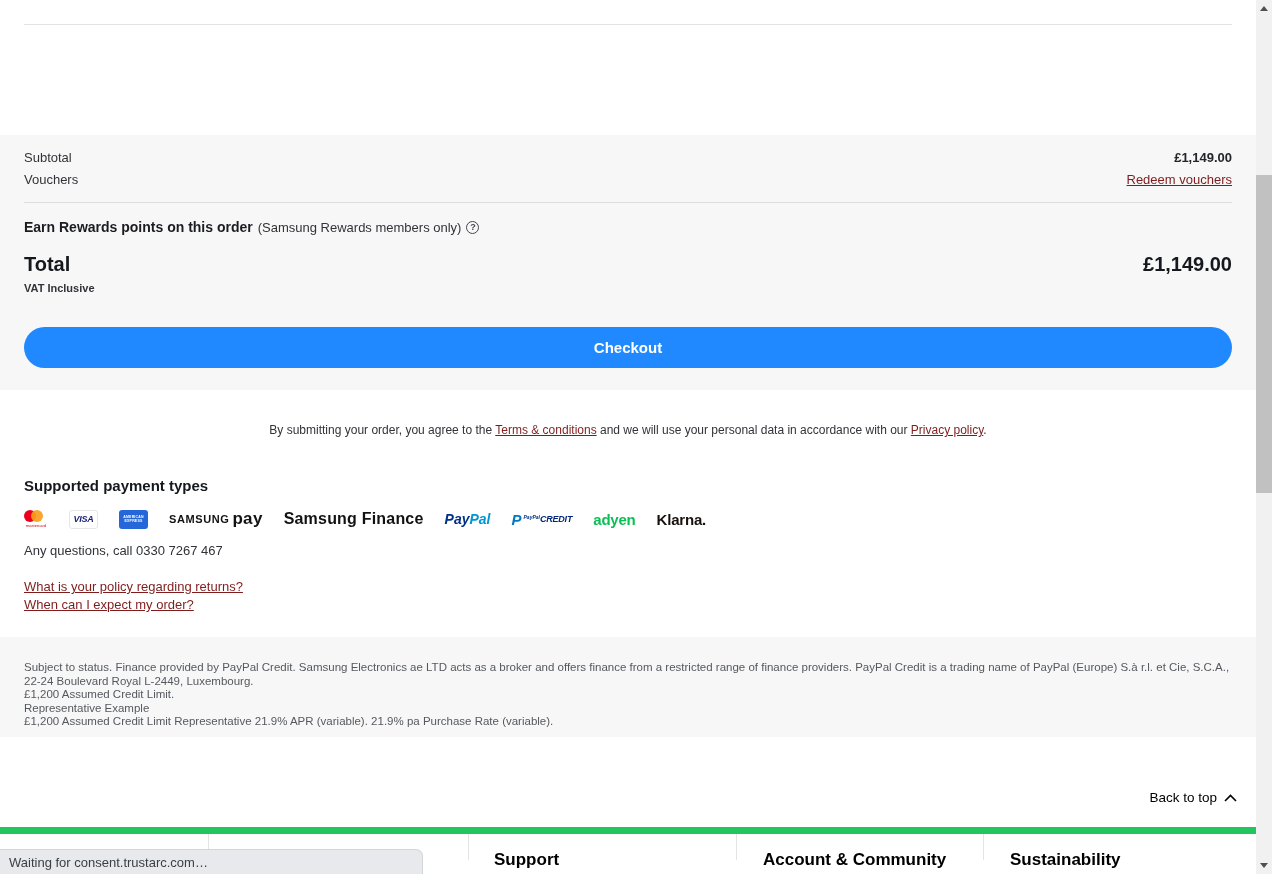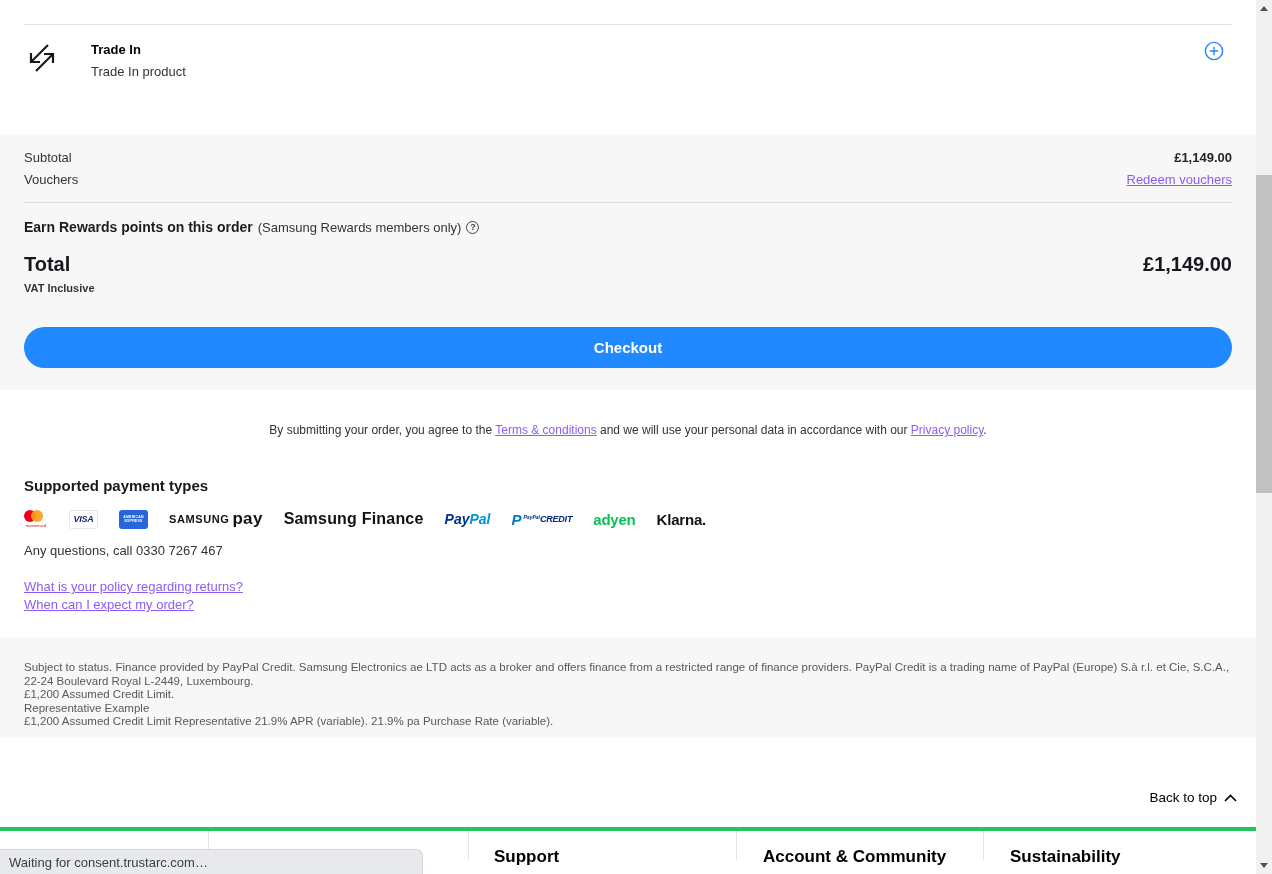--- a/index.html
+++ b/index.html
@@ -16,21 +16,21 @@
   .tradein-sub { font-size: 13px; color: #313338; margin-top: 7px; }
   .plus-btn { position: absolute; right: 8px; top: 5px; width: 20px; height: 20px; cursor: pointer; background: none; border: none; }
 
   
   .summary { position: absolute; top: 135px; left: 0; width: 1256px; height: 255px; background: #f7f7f7; }
   .sum-row { position: absolute; left: 24px; width: 1208px; display: flex; justify-content: space-between; align-items: baseline; }
   .row-subtotal { top: 15px; }
   .row-vouchers { top: 37px; }
   .sum-label { font-size: 13px; color: #313338; }
   .sum-value { font-size: 13px; font-weight: 600; color: #22252a; }
-  .link { color: #8b5cf6; text-decoration: underline; cursor: pointer; }
+  .link { color: #7f1d1d; text-decoration: underline; cursor: pointer; }
   .redeem { font-size: 13px; }
   .sum-sep { position: absolute; top: 67px; left: 24px; width: 1208px; height: 1px; background: #ddd; }
   .rewards-line { position: absolute; top: 84px; left: 24px; font-size: 13px; color: #313338; display: flex; align-items: center; }
   .rewards-bold { font-size: 14px; font-weight: bold; color: #1a1c20; margin-right: 5px; }
   .help-icon { width: 13px; height: 13px; border: 1.3px solid #43464c; border-radius: 50%; display: inline-flex; align-items: center; justify-content: center; font-size: 9px; font-weight: bold; color: #43464c; margin-left: 5px; cursor: pointer; }
   .row-total { top: 118px; }
   .total-label, .total-value { font-size: 20px; font-weight: bold; color: #15181d; }
   .vat-note { position: absolute; top: 147px; left: 24px; font-size: 11px; font-weight: 700; color: #313338; }
   .checkout-btn { position: absolute; top: 192px; left: 24px; width: 1208px; height: 41px; background: #2189ff; border: none; border-radius: 21px; color: #fff; font-family: inherit; font-size: 15px; font-weight: bold; cursor: pointer; }
 
@@ -65,21 +65,21 @@
   .faq2 { position: absolute; top: 597px; left: 24px; font-size: 13px; }
 
   
   .legal { position: absolute; top: 637px; left: 0; width: 1256px; height: 100px; background: #f7f7f7; padding: 24px 24px 0 24px; }
   .legal p { font-size: 11.5px; color: #55595e; line-height: 13.5px; }
   .legal .gap { margin-top: 0; }
 
   
   .back-top { position: absolute; top: 790px; right: 35px; font-size: 13.5px; color: #000; cursor: pointer; display: flex; align-items: center; }
   .back-top svg { margin-left: 7px; }
-  .footer { position: absolute; top: 827px; left: 0; width: 1256px; height: 33px; border-top: 4px solid #22c55e; display: flex; background: #fff; }
+  .footer { position: absolute; top: 827px; left: 0; width: 1256px; height: 33px; border-top: 7px solid #22c55e; display: flex; background: #fff; }
   .fcol { border-right: 1px solid #e3e3e3; padding-top: 16px; }
   .fcol:last-child { border-right: none; }
   .fcol h3 { font-size: 17px; font-weight: bold; color: #000; white-space: nowrap; cursor: pointer; }
   .fc1 { width: 209px; padding-left: 27px; }
   .fc2 { width: 260px; padding-left: 31px; }
   .fc3 { width: 268px; padding-left: 25px; }
   .fc4 { width: 247px; padding-left: 26px; }
   .fc5 { flex: 1; padding-left: 26px; }
 
   
@@ -91,38 +91,20 @@
   .sb-up { top: 0; }
   .sb-down { bottom: 0; }
   .sb-thumb { position: absolute; top: 175px; left: 0; width: 16px; height: 318px; background: #c1c1c1; cursor: pointer; }
 </style>
 </head>
 <body>
 
 <div id="page">
 
   <div class="tradein-sep"></div>
-  <div class="tradein-row">
-    <svg class="tradein-icon" viewBox="0 0 36 36" fill="none">
-      <path d="M24 5 L7 22" stroke="#15181d" stroke-width="2.2"></path>
-      <path d="M7 13 L7 22 L16 22" stroke="#15181d" stroke-width="2.2" fill="none"></path>
-      <path d="M12 31 L29 14" stroke="#15181d" stroke-width="2.2"></path>
-      <path d="M29 23 L29 14 L20 14" stroke="#15181d" stroke-width="2.2" fill="none"></path>
-    </svg>
-    <div class="tradein-texts">
-      <div class="tradein-title">Trade In</div>
-      <div class="tradein-sub">Trade In product</div>
-    </div>
-    <button class="plus-btn">
-      <svg width="20" height="20" viewBox="0 0 20 20" fill="none">
-        <circle cx="10" cy="10" r="8.6" stroke="#2189ff" stroke-width="1.4"></circle>
-        <path d="M10 5.8 V14.2 M5.8 10 H14.2" stroke="#2189ff" stroke-width="1.4"></path>
-      </svg>
-    </button>
-  </div>
 
   <div class="summary">
     <div class="sum-row row-subtotal">
       <span class="sum-label">Subtotal</span>
       <span class="sum-value">£1,149.00</span>
     </div>
     <div class="sum-row row-vouchers">
       <span class="sum-label">Vouchers</span>
       <a class="link redeem">Redeem vouchers</a>
     </div>

